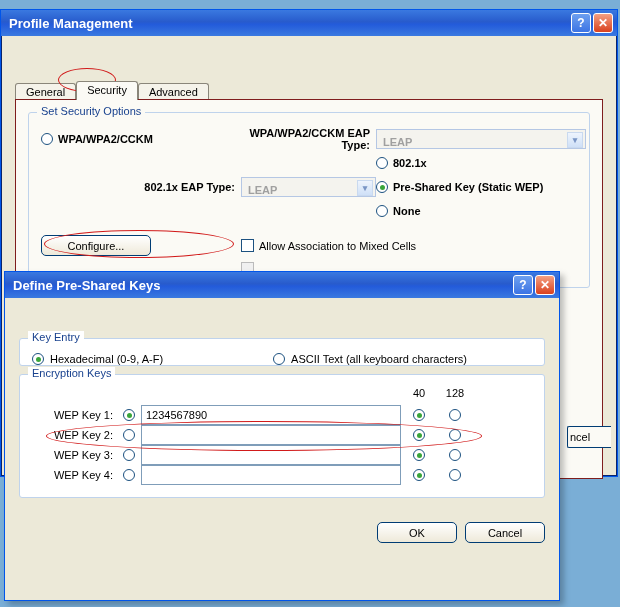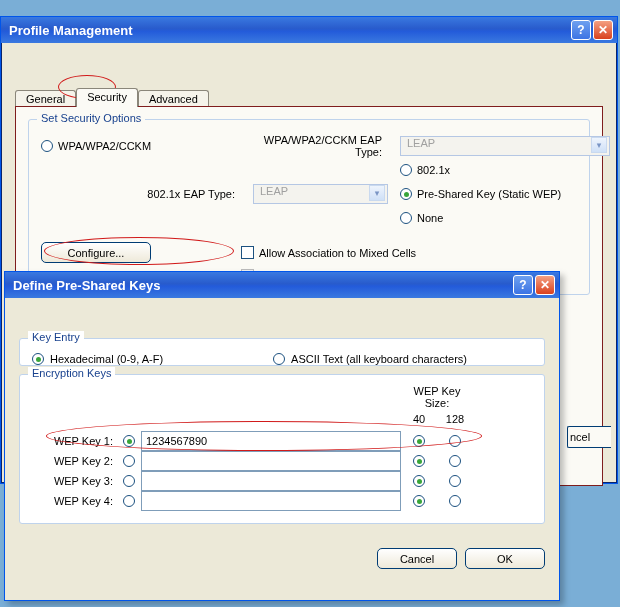--- a/index.html
+++ b/index.html
@@ -44,21 +44,21 @@
     font-weight: bold;
     font-size: 12px;
     color: #fff;
     cursor: pointer;
   }
   .titlebtn.help { background: linear-gradient(#6ea0ef, #3c74e4); }
   .titlebtn.close { background: linear-gradient(#f4a082, #d9411e); }
 
   
   #win-main {
-    left: 0; top: 16px; width: 618px; height: 468px;
+    left: 0; top: 9px; width: 618px; height: 468px;
   }
   .client { padding: 10px 14px; margin-top: 32px; }
 
   .tabstrip {
     display: flex;
     align-items: flex-end;
     height: 22px;
     margin-bottom: -1px;
     position: relative;
   }
@@ -133,31 +133,32 @@
     cursor: pointer;
   }
   .checkbox.disabled { border-color: #bbb; background: #f0f0f0; cursor: default; }
 
   .labeltxt { color: #000; }
   .labeltxt.disabled { color: #a0a0a0; }
 
   .grid-options {
     display: grid;
     grid-template-columns: 200px 135px 210px;
-    column-gap: 12px;
-    align-items: center;
+    column-gap: 0;
+    align-items: center;
+    font-weight: bold;
   }
   .right-label { text-align: right; padding-right: 6px; }
 
   .combo {
     height: 20px;
     border: 1px solid #b5c7e4;
     background: #f4f3ee;
     color: #a0a0a0;
-    display: flex; align-items: flex-start;
+    display: flex; align-items: flex-end;
     padding: 0 2px 0 6px;
   }
   .combo .arrow {
     margin-left: auto;
     width: 16px; height: 16px;
     border: 1px solid #c9d9ef;
     background: linear-gradient(#eef4fd,#cfe0f7);
     display: flex; align-items: center; justify-content: center;
     color: #7a95c5;
     font-size: 9px;
@@ -341,21 +342,20 @@
         </div>
       </div>
     </div>
 
     <div class="groupbox gb-white" style="position:relative; padding-top:10px; padding-bottom:12px;">
       <span class="legend">Encryption Keys</span>
 
       <div class="keysize-head" style="margin-bottom:2px;">
         <div></div>
         <div></div>
-        <div class="wk">WEP Key Size:</div>
       </div>
       <div class="keysize-head" style="margin-bottom:6px;">
         <div></div>
           <div></div>
           <div></div>
         <div style="text-align:center;">40</div>
         <div style="text-align:center;">128</div>
       </div>
 
       <div class="keys-grid">
@@ -407,16 +407,16 @@
         <div class="center">
             <span class="radio"></span>
           </div>
       </div>
 
       <span class="ellipse" style="left:26px; top:46px; width:436px; height:30px;"></span>
     </div>
   </div>
 
   <div class="bottom-buttons">
+    <div class="btn" style="width:80px;">OK</div>
     <div class="btn" style="width:80px;">Cancel</div>
-    <div class="btn" style="width:80px;">OK</div>
   </div>
 </div>
 
 </body></html>

